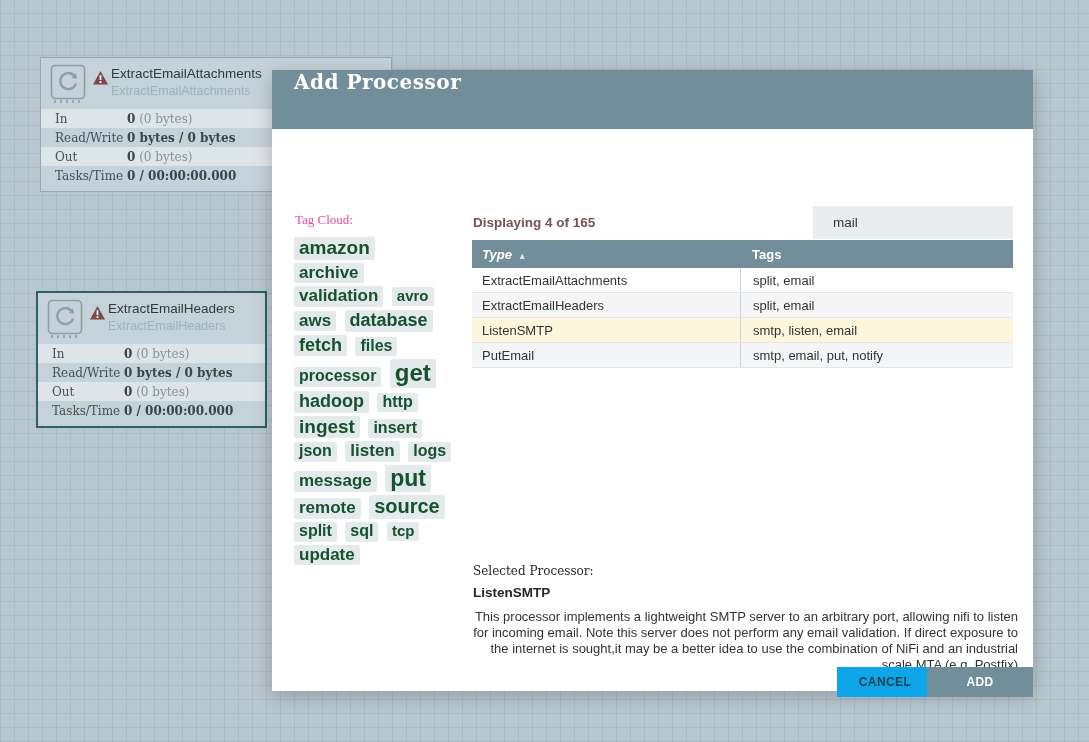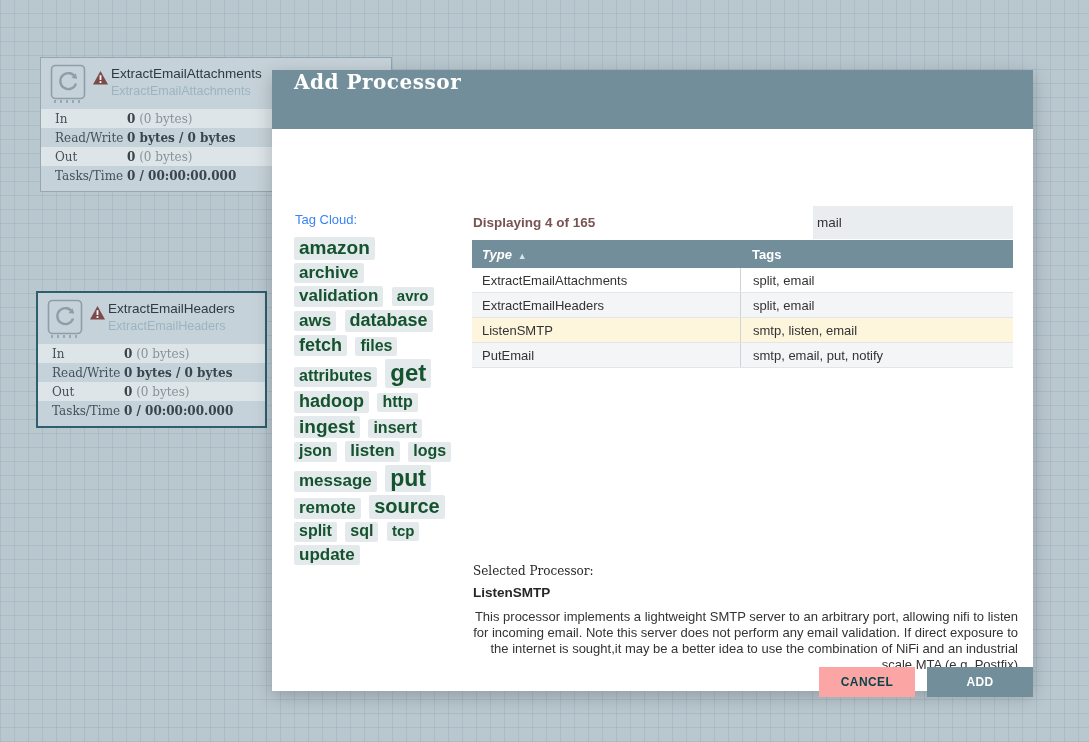--- a/index.html
+++ b/index.html
@@ -38,35 +38,35 @@
   .dialog-header{
     height:59px;background:#728e9b;display:flex;
   }
   .dialog-title{
     font-family:"DejaVu Serif",serif;font-weight:bold;font-size:20px;color:#fff;
     padding-left:22px;letter-spacing:.5px;
   }
   .dialog-body{position:relative;height:568px;}
   .tagcloud-label{
     position:absolute;left:23px;top:83px;
-    font-family:Liberation Sans, sans-serif;font-size:13px;color:#3b82f6;
+    font-family:Liberation Serif, serif;font-size:13px;color:#ec4899;
   }
   .tagcloud{position:absolute;left:22px;top:108px;width:162px;}
   .tag-chip{
     display:inline-block;background:#e4e9ec;color:#14532d;font-weight:bold;
     padding:0 5px 1px 5px;margin:0 4px 3px 0;border-radius:2px;line-height:1.15;
     cursor:pointer;
   }
   .summary{
     position:absolute;left:201px;top:86px;
     font-weight:bold;font-size:13.5px;color:#775351;
   }
   .search-input{
     position:absolute;left:541px;top:77px;width:200px;height:33px;box-sizing:border-box;
-    background:#e9edef;border:none;outline:none;padding:0 4px;
+    background:#e9edef;border:none;outline:none;padding:0 20px;
     font-family:"Liberation Sans",sans-serif;font-size:13.5px;color:#333;
   }
   .ptable{position:absolute;left:200px;top:111px;width:541px;}
   .t-head{
     display:flex;height:28px;background:#728e9b;color:#fff;align-items:center;
     font-size:13px;font-weight:bold;
   }
   .t-head .c1{font-style:italic;}
   .sort-icon{font-style:normal;font-size:9px;color:rgba(255,255,255,.75);margin-left:6px;}
   .c1{width:258px;flex:none;padding-left:10px;}
@@ -84,21 +84,21 @@
   }
   .sel-name{position:absolute;left:201px;top:456px;font-size:13.5px;font-weight:bold;color:#262626;}
   .sel-desc{
     position:absolute;left:201px;top:480px;width:545px;
     font-size:13px;line-height:16px;color:#333;text-align:right;
   }
   .btn{
     position:absolute;bottom:0;height:30px;border:none;cursor:pointer;
     font-family:"Liberation Sans",sans-serif;font-size:12px;font-weight:bold;letter-spacing:.4px;
   }
-  .btn-cancel{right:118px;width:96px;background:#fca5a5;color:#07454c;}
+  .btn-cancel{right:100px;width:96px;background:#0ea5e9;color:#07454c;}
   .btn-add{right:0;width:106px;background:#728e9b;color:#fff;}
   svg{display:block;}
 </style>
 </head>
 <body>
 
 <div>
 
   <div class="proc" style="left:40px;top:57px;width:350px;height:133px;">
     <div class="proc-head">
@@ -210,21 +210,21 @@
         <span class="tag-chip" style="font-size: 15px;">avro</span>
       
         <span class="tag-chip" style="font-size: 17px;">aws</span>
       
         <span class="tag-chip" style="font-size: 18px;">database</span>
       
         <span class="tag-chip" style="font-size: 18px;">fetch</span>
       
         <span class="tag-chip" style="font-size: 16px;">files</span>
       
-        <span class="tag-chip" style="font-size: 16px;">attributes</span>
+        <span class="tag-chip" style="font-size: 16px;">processor</span>
       
         <span class="tag-chip" style="font-size: 24px;">get</span>
       
         <span class="tag-chip" style="font-size: 18px;">hadoop</span>
       
         <span class="tag-chip" style="font-size: 16px;">http</span>
       
         <span class="tag-chip" style="font-size: 19px;">ingest</span>
       
         <span class="tag-chip" style="font-size: 16px;">insert</span>

